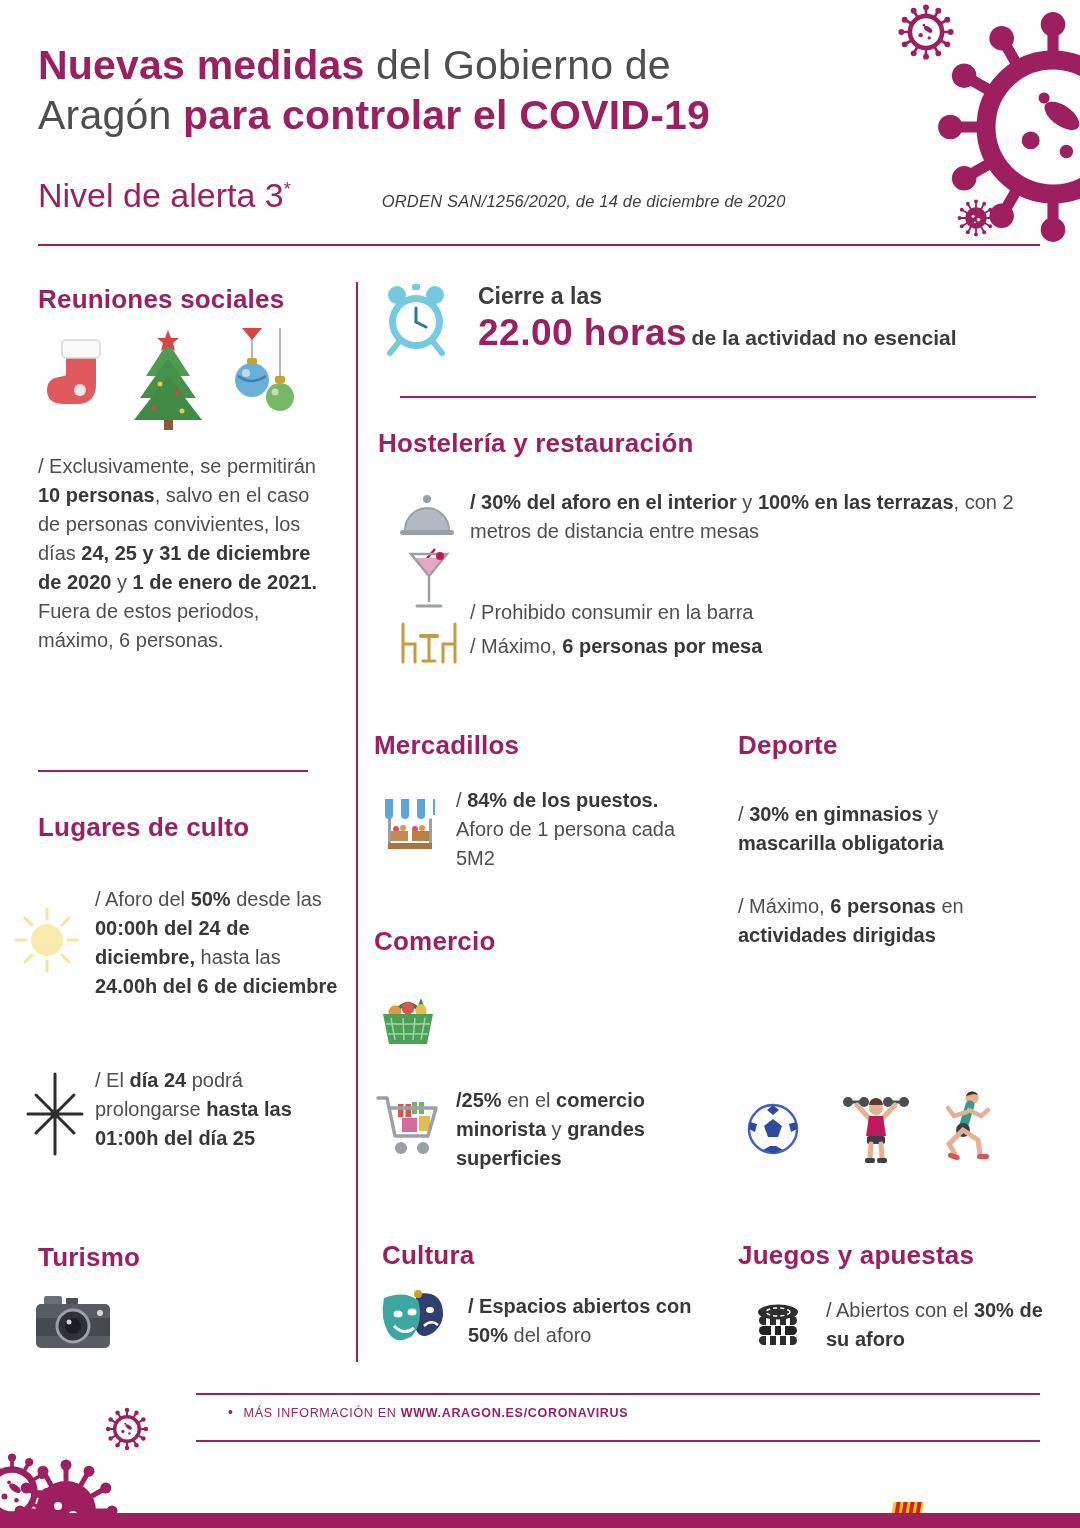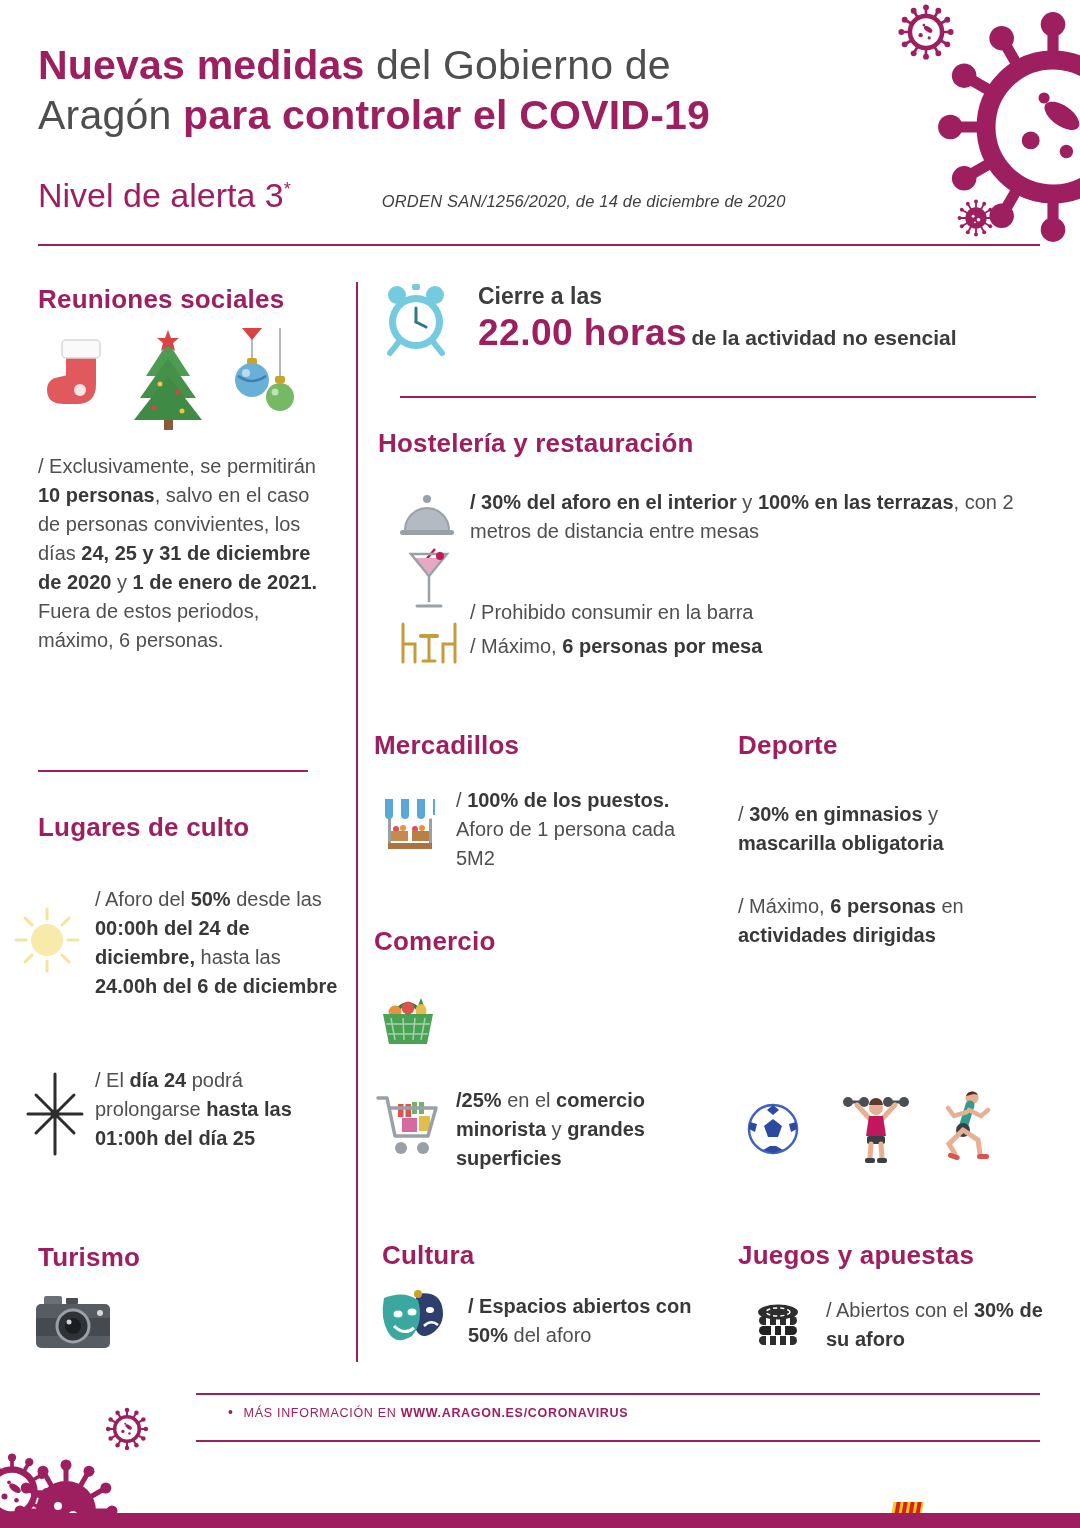--- a/index.html
+++ b/index.html
@@ -246,21 +246,21 @@
     <circle cx="39" cy="22" r="4" fill="#5aa7d8"></circle>
     <circle cx="47" cy="22" r="4" fill="#fff"></circle>
     <circle cx="14" cy="36" r="3" fill="#d9534f"></circle>
     <circle cx="21" cy="35" r="3" fill="#e8913f"></circle>
     <circle cx="33" cy="36" r="3" fill="#d9534f"></circle>
     <circle cx="40" cy="35" r="3" fill="#e8913f"></circle>
     <rect x="9" y="38" width="17" height="10" fill="#c58a50"></rect>
     <rect x="30" y="38" width="17" height="10" fill="#b97f44"></rect>
     <rect x="6" y="50" width="44" height="6" fill="#a9743f"></rect>
   </svg>
-  <div class="abs body-text" style="left:456px;top:786px;width:240px;"><span>/ </span><span class="b">100% de los puestos.</span><span> Aforo de 1 persona cada 5M2</span></div>
+  <div class="abs body-text" style="left:456px;top:786px;width:240px;"><span>/ </span><span class="b">84% de los puestos.</span><span> Aforo de 1 persona cada 5M2</span></div>
 
   <div class="abs heading" style="left:374px;top:926px;">Comercio</div>
 
   <svg class="abs" style="left:377px;top:988px" width="62" height="60" viewBox="0 0 62 60">
     <path d="M19,28 a12,12 0 0 1 24,0" fill="none" stroke="#2f7d3c" stroke-width="3.5"></path>
     <circle cx="18" cy="24" r="6.5" fill="#e8913f"></circle>
     <circle cx="31" cy="20" r="6.5" fill="#d9534f"></circle>
     <polygon points="44,10 41,18 47,18" fill="#3f8a44"></polygon>
     <ellipse cx="44" cy="23" rx="5.5" ry="7" fill="#e3bd4a"></ellipse>
     <polygon points="6,26 56,26 50,56 12,56" fill="#4aa355"></polygon>

